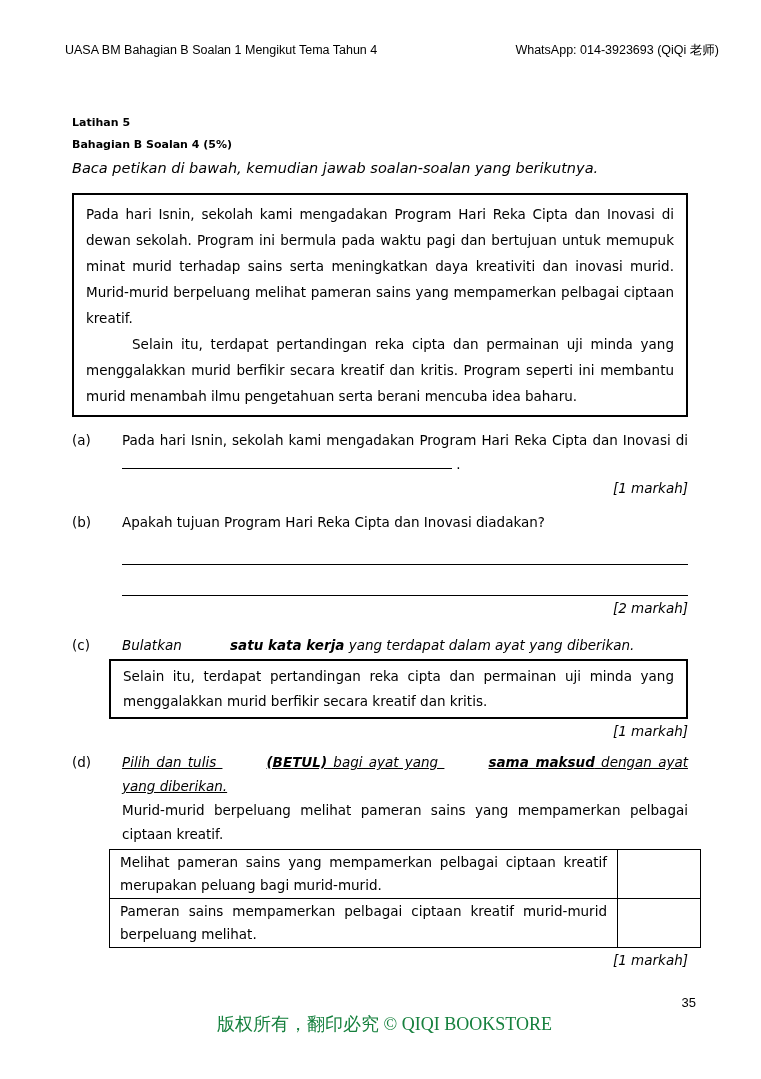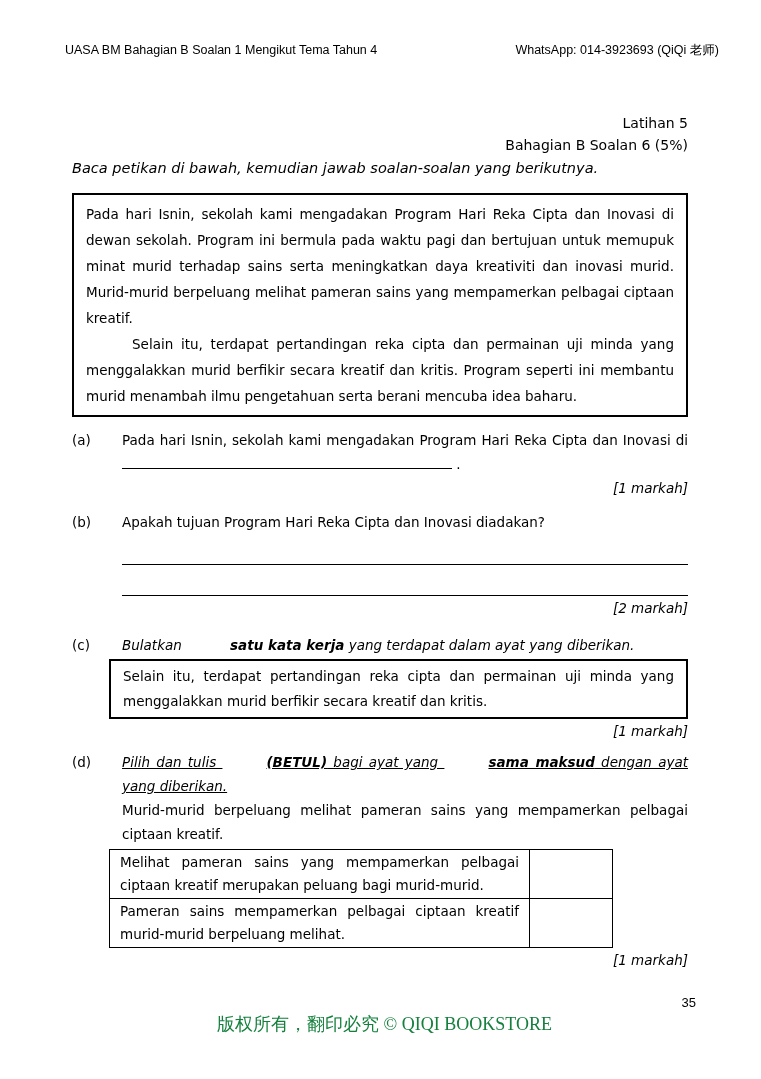--- a/index.html
+++ b/index.html
@@ -24,21 +24,21 @@
     position:absolute;top:70px;left:0;right:0;
     text-align:center;
     font-weight:bold;font-size:19px;
     color:#ED7D31;
   }
   
   .content{
     position:absolute;top:112px;left:72px;width:616px;
     font-size:13.5px;line-height:24px;
   }
-  .h-exercise,.h-section{font-weight:normal;font-size:14px;line-height:22px;text-align:right;}
+  .h-exercise,.h-section{font-weight:bold;font-size:11px;line-height:22px;}
   .instruction{font-style:italic;font-size:14.5px;line-height:24px;}
   
   .passage-box{
     margin-top:13px;
     border:2px solid #000;
     padding:6px 12px;
     text-align:justify;
     line-height:26px;
   }
   .passage-box p{margin:0;}
@@ -68,21 +68,21 @@
     margin-left:-13px;margin-top:2px;
     border:2px solid #000;
     padding:3px 12px;
     text-align:justify;line-height:25px;
   }
   .q-d{margin-top:9px;}
   .q-d .q-instr{font-style:italic;text-align:justify;text-decoration:underline;}
   .q-d .given{text-align:justify;}
   .option-table{
     margin-left:-13px;margin-top:3px;
-    width:504px;
+    width:592px;
     border-collapse:collapse;
   }
   .option-table td{
     border:1.5px solid #000;
     padding:1px 10px;
     line-height:23px;
     vertical-align:top;
     text-align:justify;
   }
   .option-table td.tick-cell{width:62px;}
@@ -108,21 +108,21 @@
 
   <div class="header">
     <span>UASA BM Bahagian B Soalan 1 Mengikut Tema Tahun 4</span>
     <span>WhatsApp: 014-3923693 (QiQi 老师)</span>
   </div>
 
 
   <div class="content">
 
     <div class="h-exercise">Latihan 5</div>
-    <div class="h-section">Bahagian B Soalan 6 (5%)</div>
+    <div class="h-section">Bahagian B Soalan 4 (5%)</div>
     <div class="instruction">Baca petikan di bawah, kemudian jawab soalan-soalan yang berikutnya.</div>
 
     <div class="passage-box">
       <p>Pada hari Isnin, sekolah kami mengadakan Program Hari Reka Cipta dan Inovasi di dewan sekolah. Program ini bermula pada waktu pagi dan bertujuan untuk memupuk minat murid terhadap sains serta meningkatkan daya kreativiti dan inovasi murid. Murid-murid berpeluang melihat pameran sains yang mempamerkan pelbagai ciptaan kreatif.</p>
       <p>Selain itu, terdapat pertandingan reka cipta dan permainan uji minda yang menggalakkan murid berfikir secara kreatif dan kritis. Program seperti ini membantu murid menambah ilmu pengetahuan serta berani mencuba idea baharu.</p>
     </div>
 
     <div class="q q-a">
       <div class="q-label">(a)</div>
       <div class="q-body">

